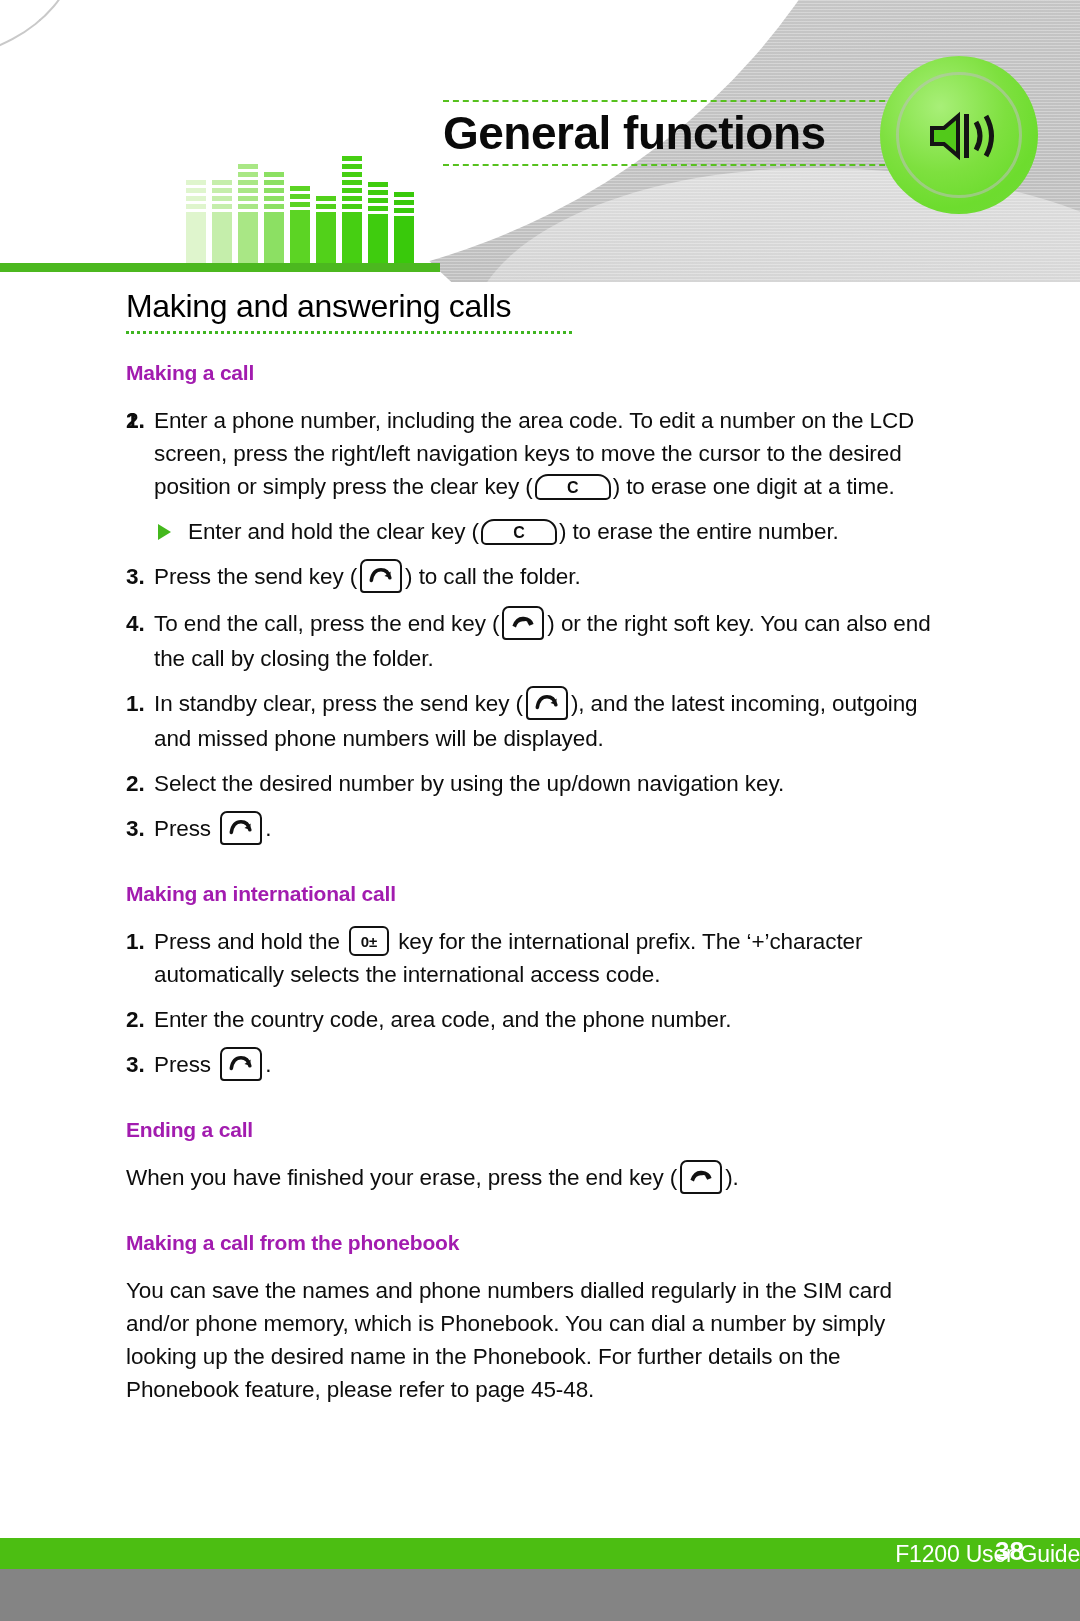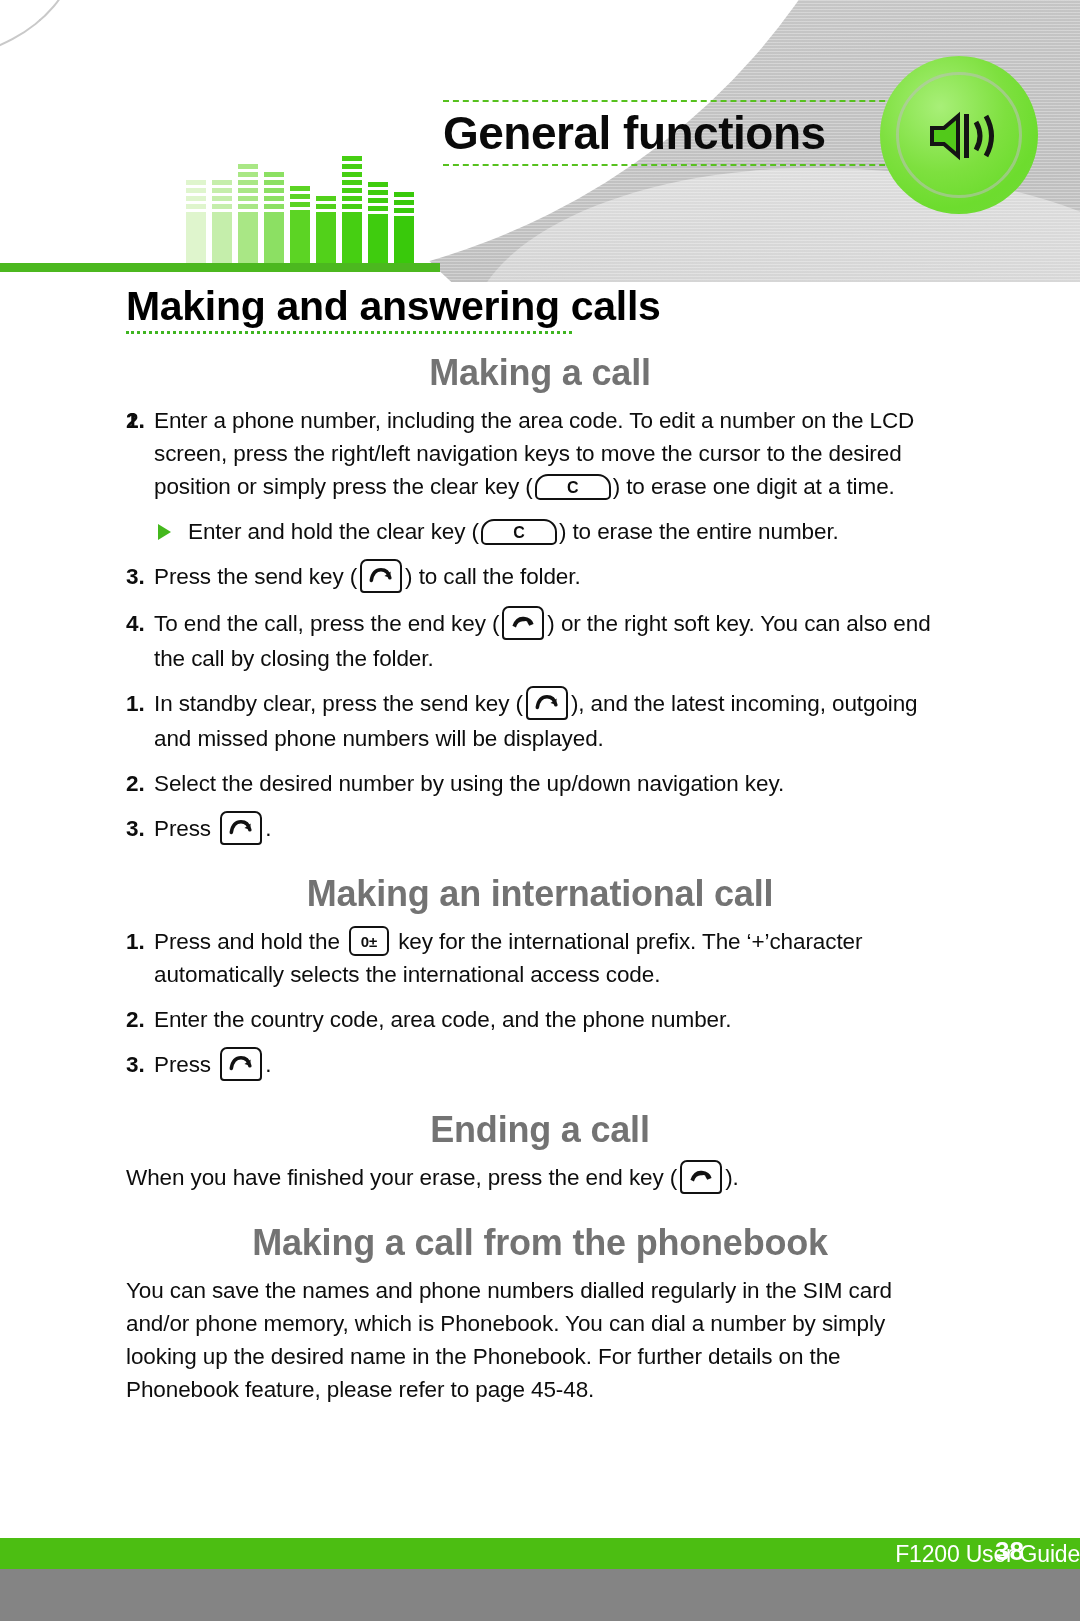--- a/index.html
+++ b/index.html
@@ -156,47 +156,46 @@
   
   .content {
     position: absolute;
     top: 282px;
     left: 0;
     width: 1080px;
     padding: 0 126px 0 126px;
   }
 
   h1.section-title {
-    font-size: 41px;
-    font-weight: bold;
+    font-size: 32px;
+    font-weight: normal;
     font-stretch: condensed;
     color: #000;
     letter-spacing: -0.3px;
     line-height: 40px;
     padding-top: 4px;
     display: inline-block;
   }
   .dotted-underline {
     width: 446px;
     height: 0;
     border-top: 3px dotted #3fb521;
     margin-top: 5px;
     margin-bottom: 22px;
   }
 
   h2.sub-title {
-    font-size: 36px;
+    font-size: 21px;
     font-weight: bold;
     font-stretch: condensed;
-    color: #737373;
+    color: #a21caf;
     letter-spacing: -0.2px;
     line-height: 34px;
     margin-top: 30px;
     margin-bottom: 14px;
-    text-align: center;
   }
   h2.sub-title.first { margin-top: 0; }
 
   ol.steps { list-style: none; }
 
   li.step {
     position: relative;
     padding-left: 28px;
     font-size: 22.5px;
     line-height: 33px;

